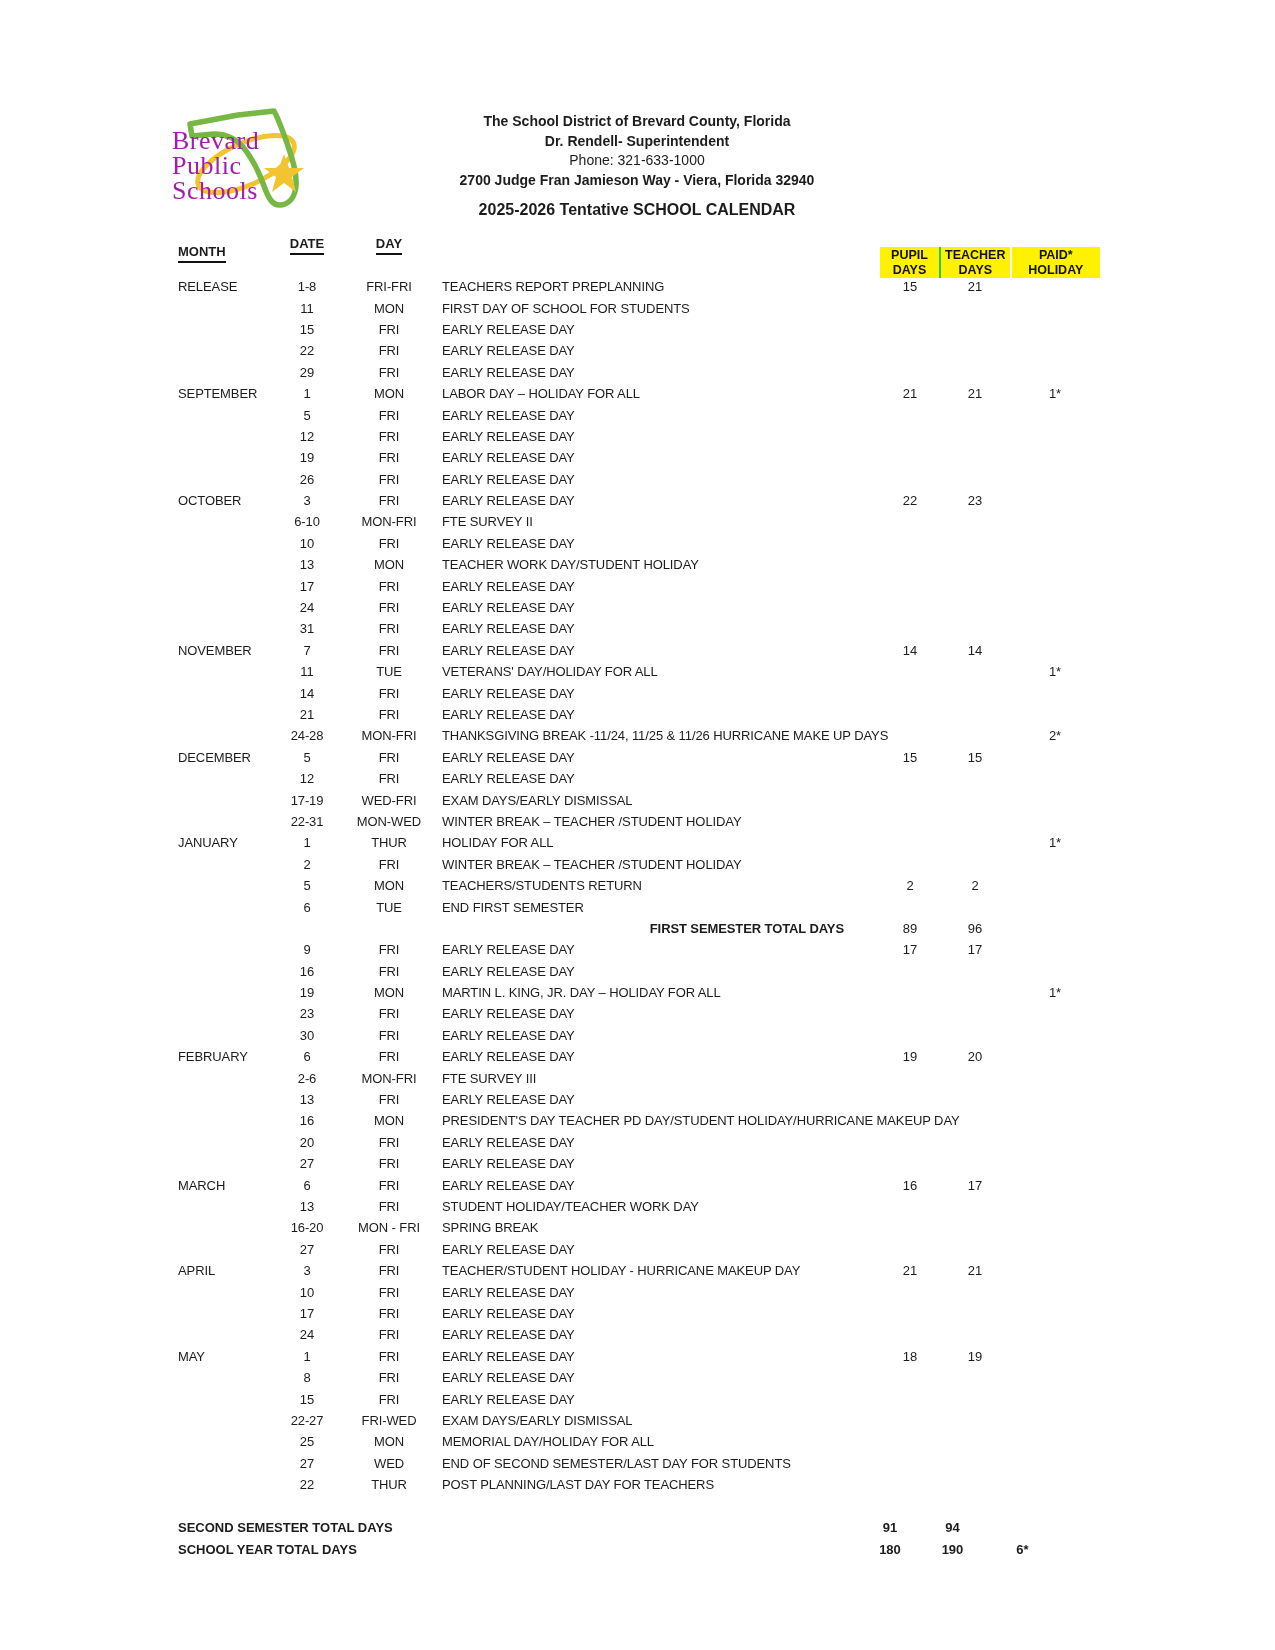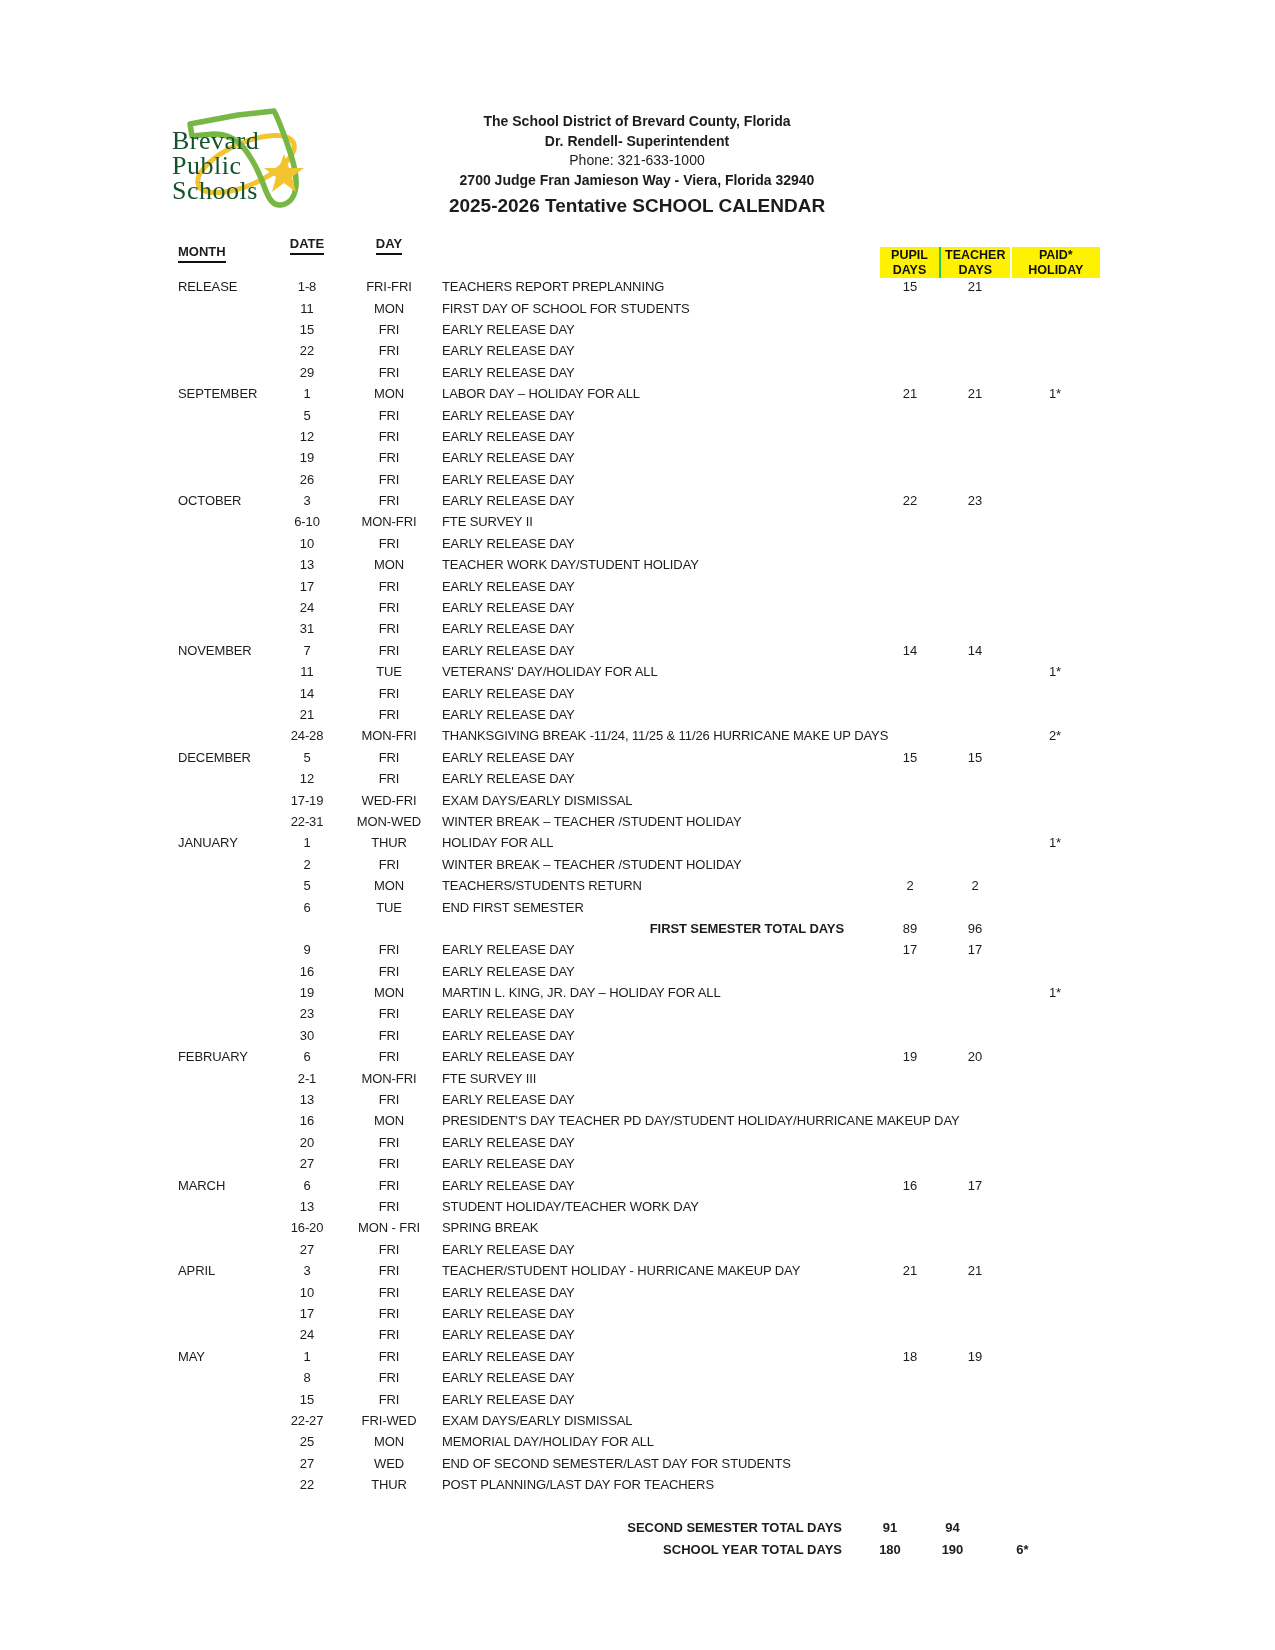--- a/index.html
+++ b/index.html
@@ -9,28 +9,28 @@
     -webkit-font-smoothing:antialiased;
   }
   .page{position:relative;width:1275px;height:1650px;overflow:hidden;}
 
   
   .logo{position:absolute;left:166px;top:94px;width:160px;height:132px;}
   .logo svg{position:absolute;left:14px;top:2px;}
   .logo-text{
     position:absolute;left:6px;top:34px;
     font-family:"Liberation Serif","DejaVu Serif",serif;
-    font-size:26px;line-height:25px;color:#14532d;letter-spacing:.5px;
+    font-size:26px;line-height:25px;color:#a21caf;letter-spacing:.5px;
   }
 
   
   .hdr{position:absolute;left:337px;top:112px;width:600px;text-align:center;}
   .hdr .h-line{font-size:14px;line-height:19.5px;font-weight:700;}
   .hdr .h-line.normal{font-weight:400;}
-  .hdr .h-title{margin-top:5px;font-size:19px;font-weight:700;}
+  .hdr .h-title{margin-top:11px;font-size:16px;font-weight:700;}
 
   
   .col-head{position:absolute;top:236px;left:0;width:1275px;height:56px;font-size:13px;font-weight:700;}
   .ch-month{position:absolute;left:178px;top:8px;border-bottom:2px solid #111;padding-bottom:2px;}
   .ch-date{position:absolute;left:278px;width:58px;top:0;text-align:center;}
   .ch-date span,.ch-day span{border-bottom:2px solid #111;padding-bottom:2px;display:inline-block;}
   .ch-day{position:absolute;left:336px;width:106px;top:0;text-align:center;}
   .yellow-box{
     position:absolute;left:880px;top:11px;width:220px;height:31px;
     display:flex;align-items:stretch;
@@ -51,21 +51,21 @@
   .c-event{width:438px;overflow:visible;}
   .c-pupil{width:60px;text-align:center;}
   .c-teacher{width:70px;text-align:center;}
   .c-paid{width:90px;text-align:center;}
   .row.semester-total .c-event{text-align:right;padding-right:36px;box-sizing:border-box;font-weight:700;}
   .row.semester-total .c-pupil,.row.semester-total .c-teacher{font-weight:400;}
 
   
   .totals{position:absolute;left:0;top:1516px;width:1275px;}
   .t-row{display:flex;height:22px;align-items:center;font-size:13px;font-weight:700;white-space:nowrap;}
-  .t-label{flex:none;width:682px;margin-left:178px;text-align:right;box-sizing:border-box;padding-right:18px;}
+  .t-label{flex:none;width:682px;margin-left:178px;box-sizing:border-box;padding-right:18px;}
   .t-pupil{flex:none;width:60px;text-align:center;}
   .t-teacher{flex:none;width:65px;text-align:center;}
   .t-paid{flex:none;width:75px;text-align:center;}
 </style>
 </head>
 <body>
 
 <div class="page">
 
   <div class="logo">
@@ -473,21 +473,21 @@
       <div class="c c-date">6</div>
       <div class="c c-day">FRI</div>
       <div class="c c-event">EARLY RELEASE DAY</div>
       <div class="c c-pupil">19</div>
       <div class="c c-teacher">20</div>
       <div class="c c-paid"></div>
     </div>
 
     <div class="row">
       <div class="c c-month"></div>
-      <div class="c c-date">2-1</div>
+      <div class="c c-date">2-6</div>
       <div class="c c-day">MON-FRI</div>
       <div class="c c-event">FTE SURVEY III</div>
       <div class="c c-pupil"></div>
       <div class="c c-teacher"></div>
       <div class="c c-paid"></div>
     </div>
 
     <div class="row">
       <div class="c c-month"></div>
       <div class="c c-date">13</div>

